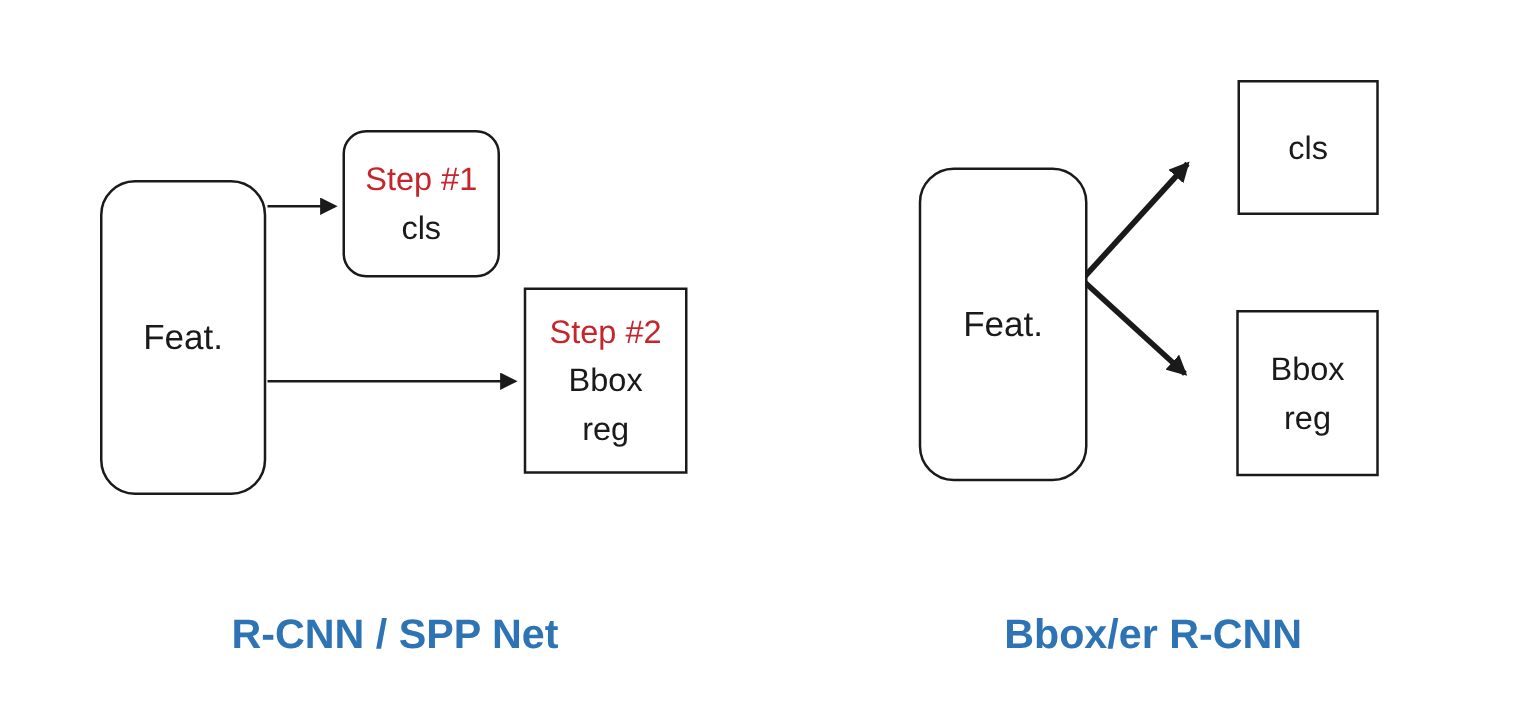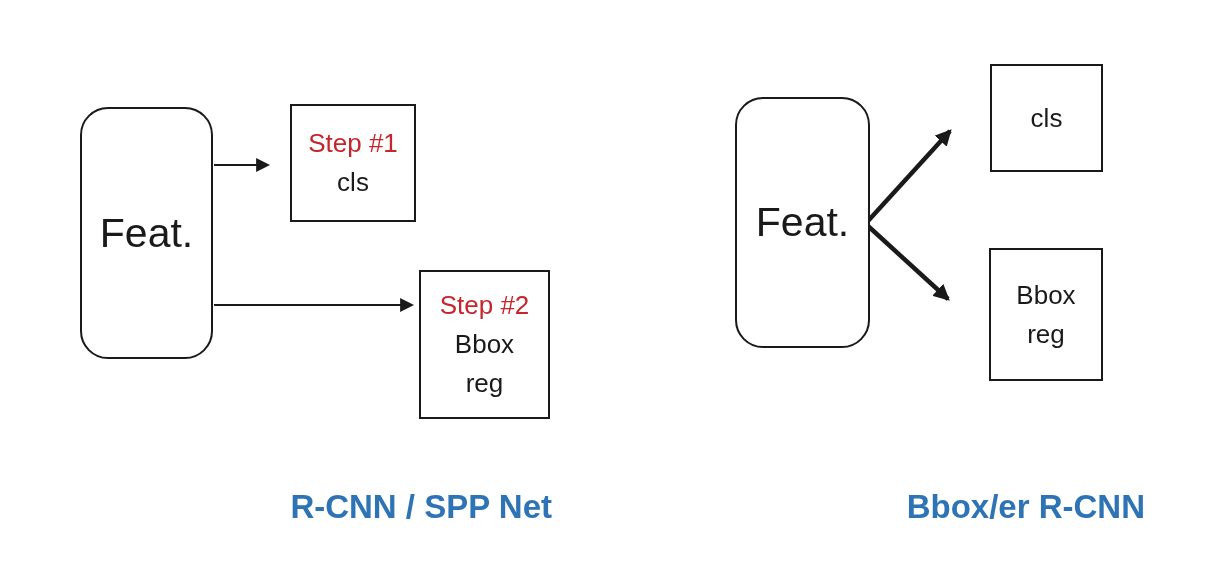--- a/index.html
+++ b/index.html
@@ -26,43 +26,44 @@
     background: #FFFFFF;
     display: flex;
     flex-direction: column;
     align-items: center;
     justify-content: center;
     text-align: center;
     color: var(--line);
   }
   .feat-node {
     border-radius: 28px;
-    font-size: 41px;
+    font-size: 28px;
+    margin-top: 37px;
   }
   .feat-node-left  { left: 80px;  top: 107px; width: 133px; height: 252px; }
   .feat-node-right { left: 735px; top: 97px;  width: 135px; height: 251px; }
   .sq { font-size: 26px; line-height: 39px; }
-  .step1-node { left: 290px; top: 104px; width: 126px; height: 118px; }
-  .step2-node { left: 419px; top: 230px; width: 131px; height: 149px; margin-top: 40px; }
+  .step1-node { left: 274px; top: 104px; width: 126px; height: 118px; border-radius: 19px; }
+  .step2-node { left: 419px; top: 230px; width: 131px; height: 149px; }
   .cls-node   { left: 990px; top: 64px;  width: 113px; height: 108px; }
   .bbox-node  { left: 989px; top: 248px; width: 114px; height: 133px; }
   .step-title { color: var(--red); }
   .arrows-layer {
     position: absolute;
     left: 0; top: 0;
     width: 1226px; height: 570px;
     pointer-events: none;
   }
   .caption {
     position: absolute;
     top: 488px;
     font-size: 33px;
     font-weight: bold;
     color: var(--blue);
-    text-align: right;
+    text-align: center;
     white-space: nowrap;
   }
   .caption-left  { left: 80px;  width: 472px; }
   .caption-right { left: 700px; width: 445px; }
   .watermark {
     position: absolute;
     right: 8px;
     top: 540px;
     font-family: "Liberation Mono", "DejaVu Sans Mono", monospace;
     font-size: 18px;

